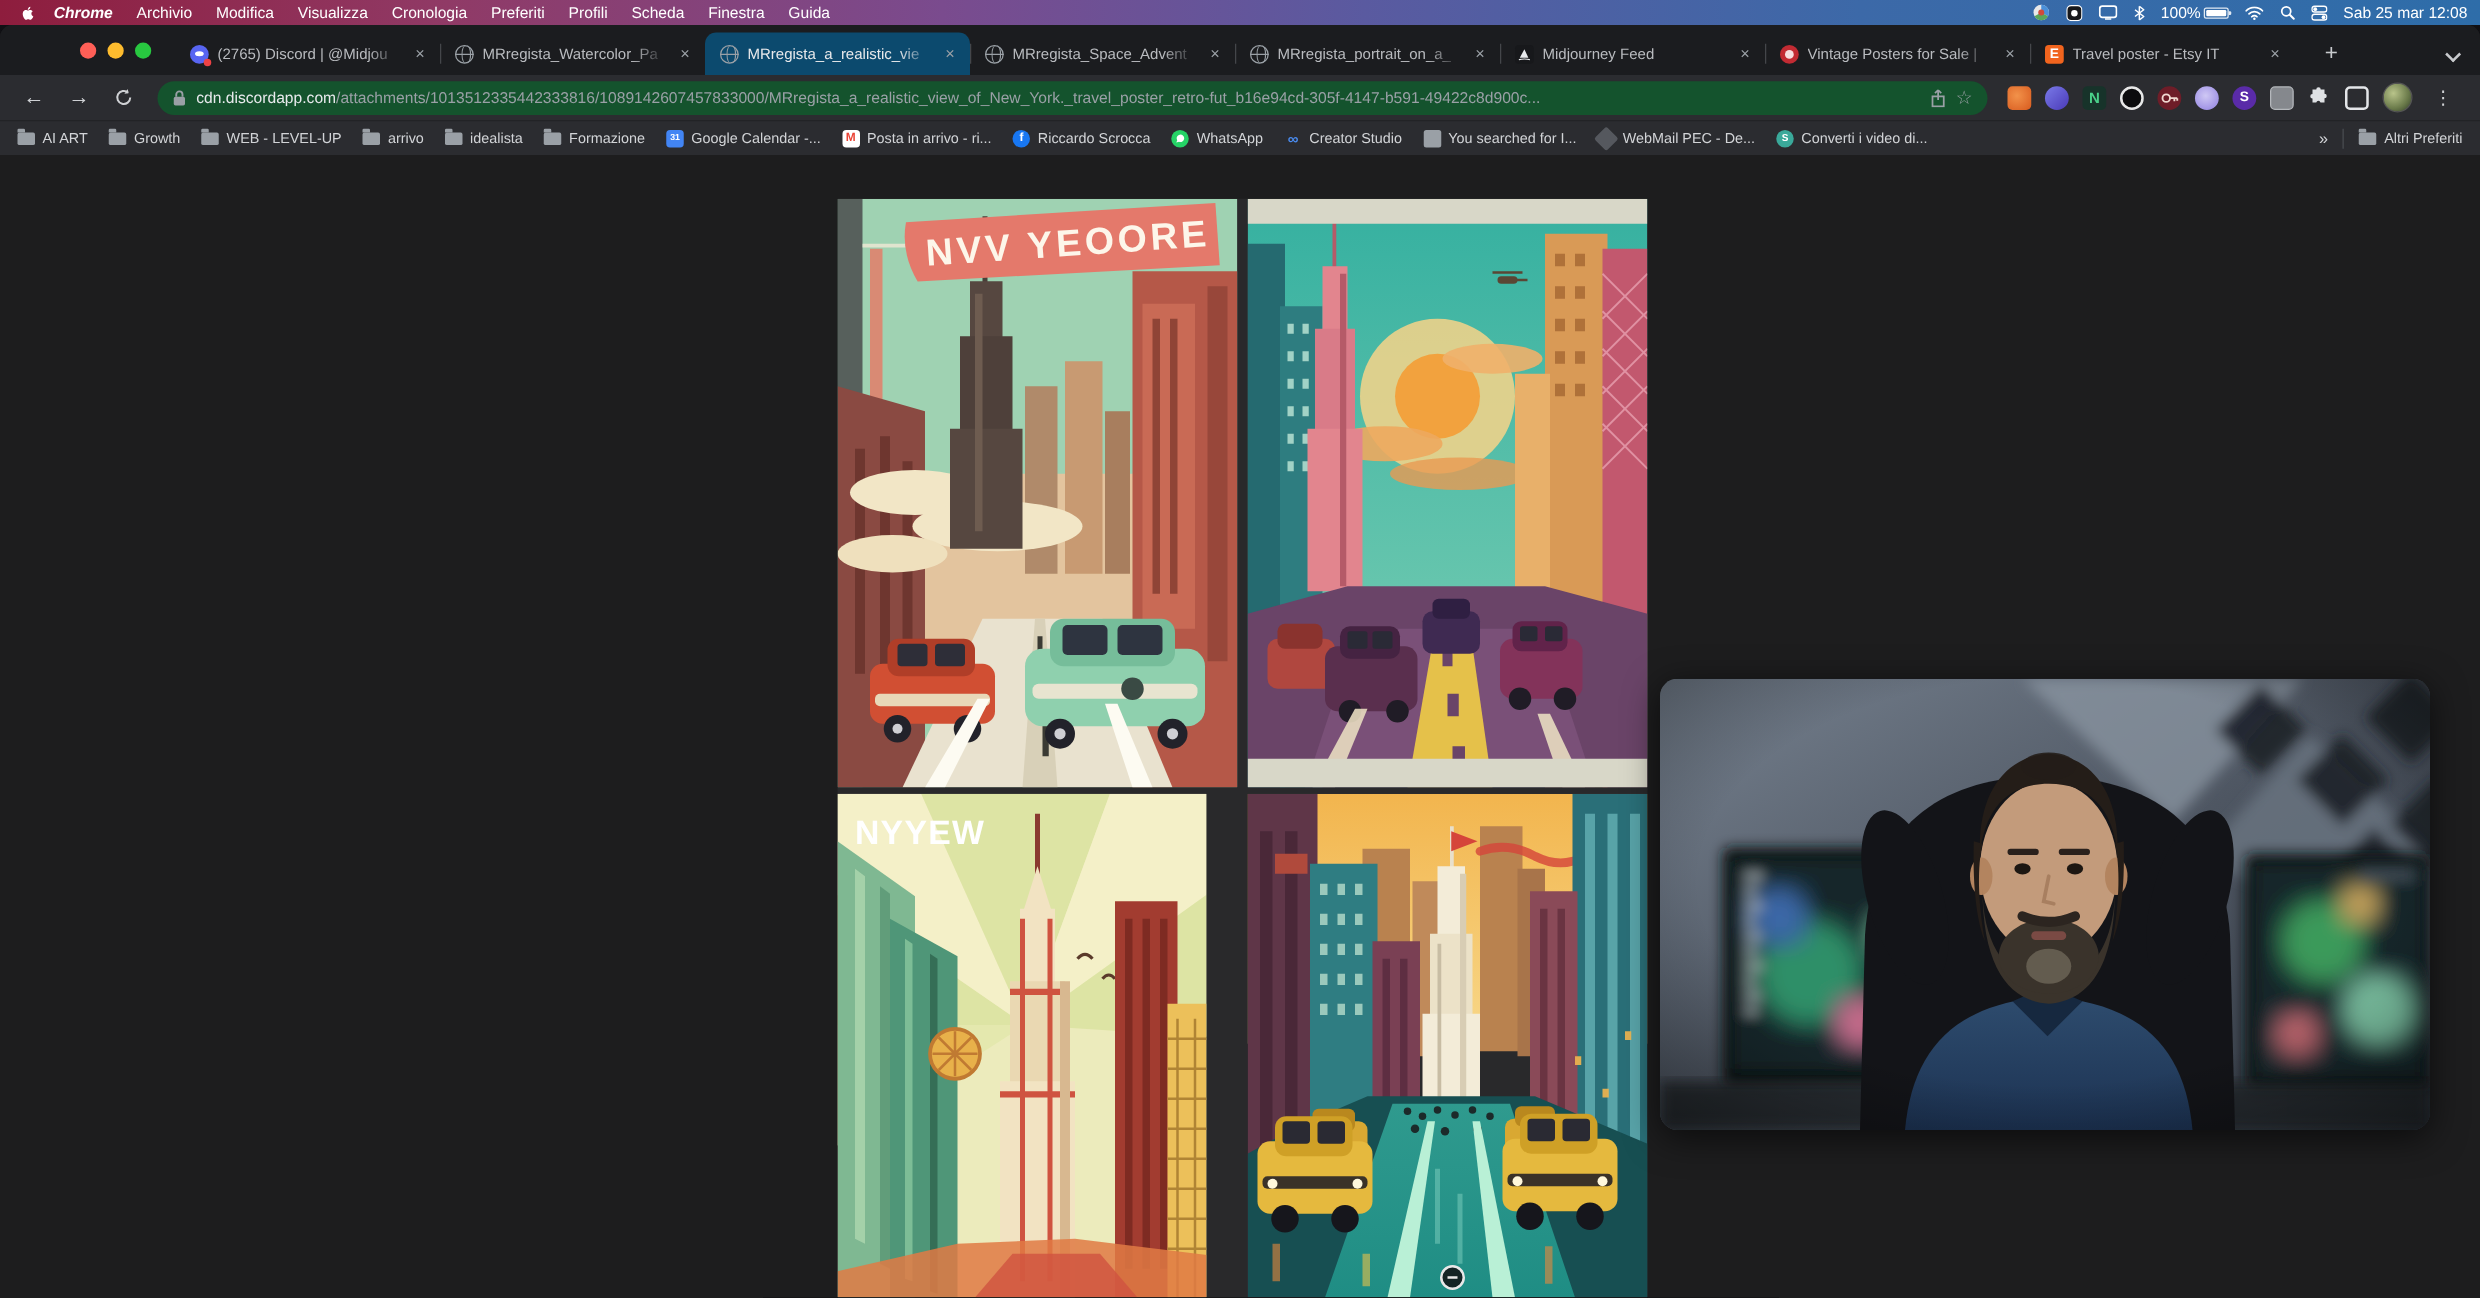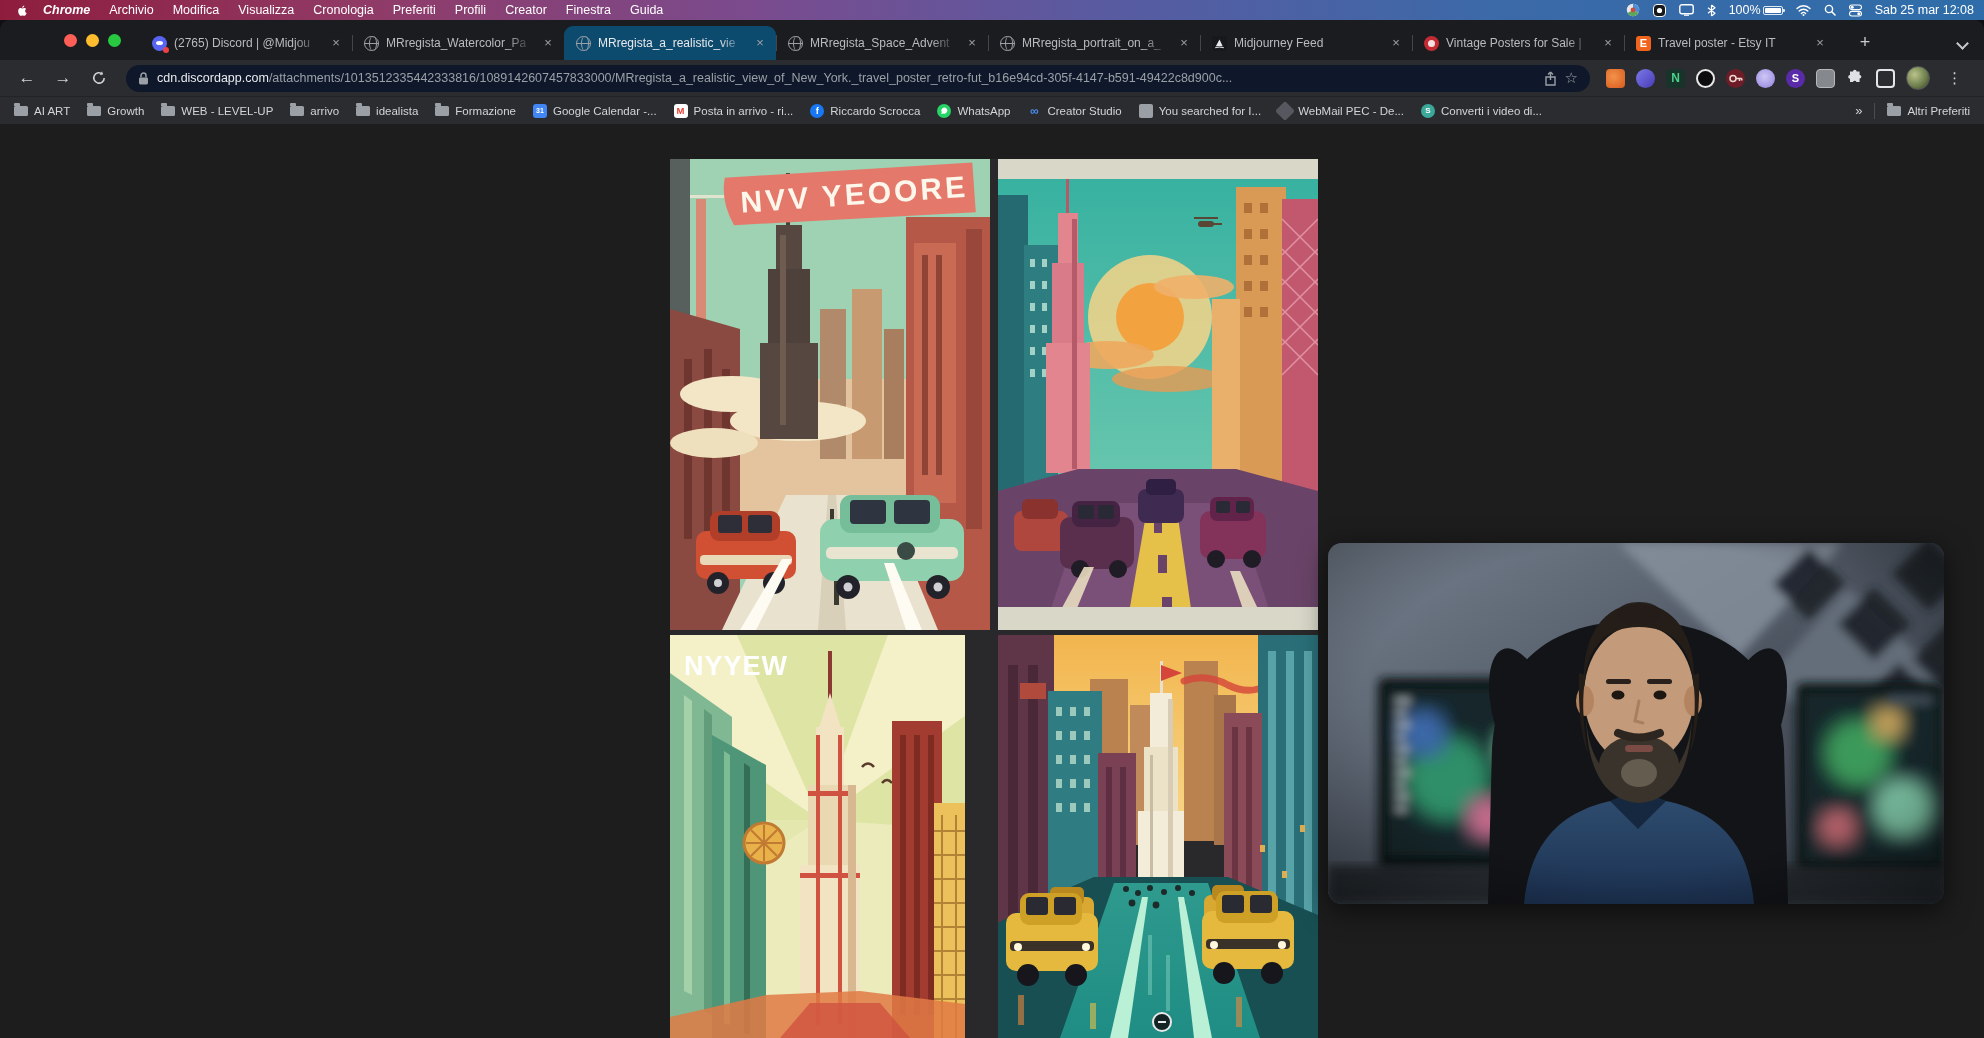--- a/index.html
+++ b/index.html
@@ -54,21 +54,21 @@
     font-size:18px; display:flex; align-items:center; justify-content:center; border-radius:50%; }
   .strip-chevron { position:absolute; right:16px; bottom:12px; width:10px; height:10px; }
   .strip-chevron::before { content:""; position:absolute; left:0; top:1px; width:7px; height:7px;
     border-right:2px solid #c8cacd; border-bottom:2px solid #c8cacd; transform:rotate(45deg); }
 
   
   .toolbar { position:absolute; top:40px; left:0; width:100%; height:36px; background:#2b2c30;
     display:flex; align-items:center; padding:0 12px; gap:6px; }
   .navbtn { width:30px; height:30px; display:flex; align-items:center; justify-content:center;
     color:#cfd1d4; font-size:17px; border-radius:50%; flex:none; }
-  .omnibox { flex:1; height:27px; background:#0f172a; border-radius:14px; display:flex; align-items:center;
+  .omnibox { flex:1; height:27px; background:#14532d; border-radius:14px; display:flex; align-items:center;
     padding:0 12px; gap:8px; min-width:0; margin:0 6px; }
   .omnibox .url { flex:1; font-size:12.5px; white-space:nowrap; overflow:hidden; min-width:0; }
   .omnibox .host { color:#e8eaed; }
   .omnibox .path { color:#9aa0a6; }
   .omni-ic { flex:none; display:flex; align-items:center; }
   .ext-row { display:flex; align-items:center; gap:11px; flex:none; padding:0 4px; }
   .ext { width:19px; height:19px; border-radius:4px; position:relative; flex:none; }
   .ext.round { border-radius:50%; }
   .avatar { width:24px; height:24px; border-radius:50%; flex:none;
     background:radial-gradient(circle at 35% 35%, #b9c48a, #6a7a4a 60%, #2e3a26); border:1px solid #555; }
@@ -116,21 +116,21 @@
         <path fill="#fff" d="M11.2 8.6c0-1.6 1.3-2.4 1.4-2.4-.8-1.1-1.9-1.3-2.3-1.3-1-.1-1.9.6-2.4.6-.5 0-1.3-.6-2.1-.6-1.1 0-2.1.6-2.6 1.6-1.1 2-.3 4.9.8 6.5.5.8 1.2 1.7 2 1.6.8 0 1.1-.5 2.1-.5s1.2.5 2.1.5c.9 0 1.4-.8 2-1.6.6-.9.9-1.8.9-1.8s-1.8-.7-1.9-2.6zM9.6 3.8c.4-.5.7-1.3.6-2-.6 0-1.4.4-1.8 1-.4.5-.8 1.3-.7 2 .8 0 1.5-.5 1.9-1z"></path>
       </svg>
     <div class="menu-items">
       <span class="app">Chrome</span>
       <span>Archivio</span>
       <span>Modifica</span>
       <span>Visualizza</span>
       <span>Cronologia</span>
       <span>Preferiti</span>
       <span>Profili</span>
-      <span>Creator</span>
+      <span>Scheda</span>
       <span>Finestra</span>
       <span>Guida</span>
     </div>
     <div class="menubar-right">
       <span class="mb-ic">
           <svg width="14" height="14" viewBox="0 0 14 14">
             <circle cx="7" cy="7" r="6.2" fill="#e8e8e8"></circle>
             <path d="M7 7 L7 .8 A6.2 6.2 0 0 1 12.4 10 Z" fill="#4a90d9"></path>
             <path d="M7 7 L12.4 10 A6.2 6.2 0 0 1 1.6 10 Z" fill="#5aa65a"></path>
             <circle cx="7" cy="7" r="2.4" fill="#d04a3a"></circle>

